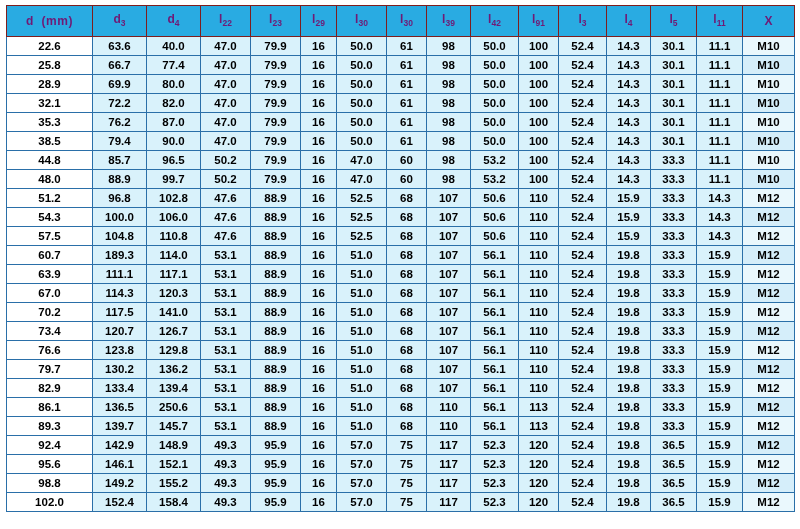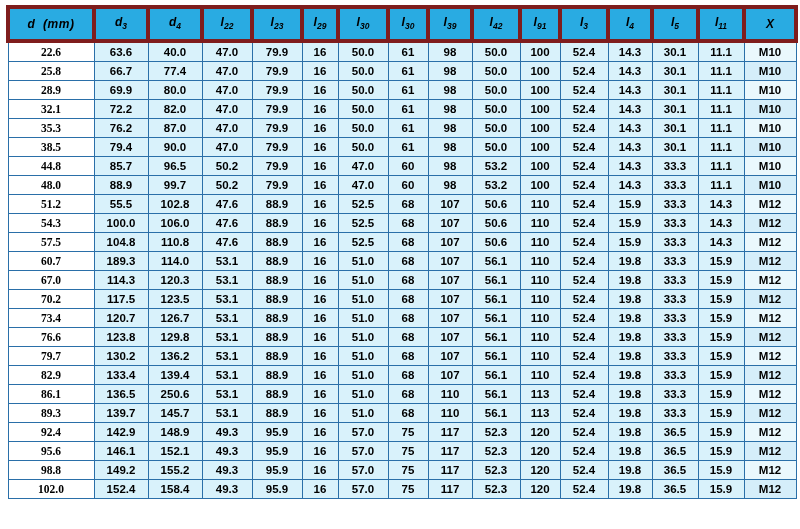--- a/index.html
+++ b/index.html
@@ -37,38 +37,36 @@
     height: 18px;
     line-height: 18px;
     overflow: hidden;
     white-space: nowrap;
   }
   table.spec thead th {
     background: #29abe2;
     height: 26px;
     line-height: 26px;
     font-size: 12px;
-    color: #000000;
-    border: 4px solid #7f1d1d;
-    font-style: italic;
+    color: #701a75;
+    border: 1px solid #7f1d1d;
   }
   table.spec thead th .sub {
     font-size: 8.5px;
     vertical-align: sub;
     font-weight: bold;
   }
   table.spec thead th.first {
     letter-spacing: 0.5px;
   }
   table.spec tbody td {
     background: #d9f2fb;
   }
   table.spec tbody tr td.col-0 {
     background: #ffffff;
-    font-family: Liberation Serif, serif;
   }
   table.spec tbody tr:nth-child(odd) td {
     background: #eaf8fd;
   }
   table.spec tbody tr:nth-child(even) td {
     background: #d5eefa;
   }
   table.spec tbody tr td.col-0 {
     background: #ffffff !important;
   }
@@ -272,21 +270,21 @@
           <td class="col-9">53.2</td>
           <td class="col-10">100</td>
           <td class="col-11">52.4</td>
           <td class="col-12">14.3</td>
           <td class="col-13">33.3</td>
           <td class="col-14">11.1</td>
           <td class="col-15">M10</td>
         </tr>
         <tr>
           <td class="col-0">51.2</td>
-          <td class="col-1">55.5</td>
+          <td class="col-1">96.8</td>
           <td class="col-2">102.8</td>
           <td class="col-3">47.6</td>
           <td class="col-4">88.9</td>
           <td class="col-5">16</td>
           <td class="col-6">52.5</td>
           <td class="col-7">68</td>
           <td class="col-8">107</td>
           <td class="col-9">50.6</td>
           <td class="col-10">110</td>
           <td class="col-11">52.4</td>
@@ -343,41 +341,59 @@
           <td class="col-8">107</td>
           <td class="col-9">56.1</td>
           <td class="col-10">110</td>
           <td class="col-11">52.4</td>
           <td class="col-12">19.8</td>
           <td class="col-13">33.3</td>
           <td class="col-14">15.9</td>
           <td class="col-15">M12</td>
         </tr>
         <tr>
+          <td class="col-0">63.9</td>
+          <td class="col-1">111.1</td>
+          <td class="col-2">117.1</td>
+          <td class="col-3">53.1</td>
+          <td class="col-4">88.9</td>
+          <td class="col-5">16</td>
+          <td class="col-6">51.0</td>
+          <td class="col-7">68</td>
+          <td class="col-8">107</td>
+          <td class="col-9">56.1</td>
+          <td class="col-10">110</td>
+          <td class="col-11">52.4</td>
+          <td class="col-12">19.8</td>
+          <td class="col-13">33.3</td>
+          <td class="col-14">15.9</td>
+          <td class="col-15">M12</td>
+        </tr>
+        <tr>
           <td class="col-0">67.0</td>
           <td class="col-1">114.3</td>
           <td class="col-2">120.3</td>
           <td class="col-3">53.1</td>
           <td class="col-4">88.9</td>
           <td class="col-5">16</td>
           <td class="col-6">51.0</td>
           <td class="col-7">68</td>
           <td class="col-8">107</td>
           <td class="col-9">56.1</td>
           <td class="col-10">110</td>
           <td class="col-11">52.4</td>
           <td class="col-12">19.8</td>
           <td class="col-13">33.3</td>
           <td class="col-14">15.9</td>
           <td class="col-15">M12</td>
         </tr>
         <tr>
           <td class="col-0">70.2</td>
           <td class="col-1">117.5</td>
-          <td class="col-2">123.5</td>
+          <td class="col-2">141.0</td>
           <td class="col-3">53.1</td>
           <td class="col-4">88.9</td>
           <td class="col-5">16</td>
           <td class="col-6">51.0</td>
           <td class="col-7">68</td>
           <td class="col-8">107</td>
           <td class="col-9">56.1</td>
           <td class="col-10">110</td>
           <td class="col-11">52.4</td>
           <td class="col-12">19.8</td>

